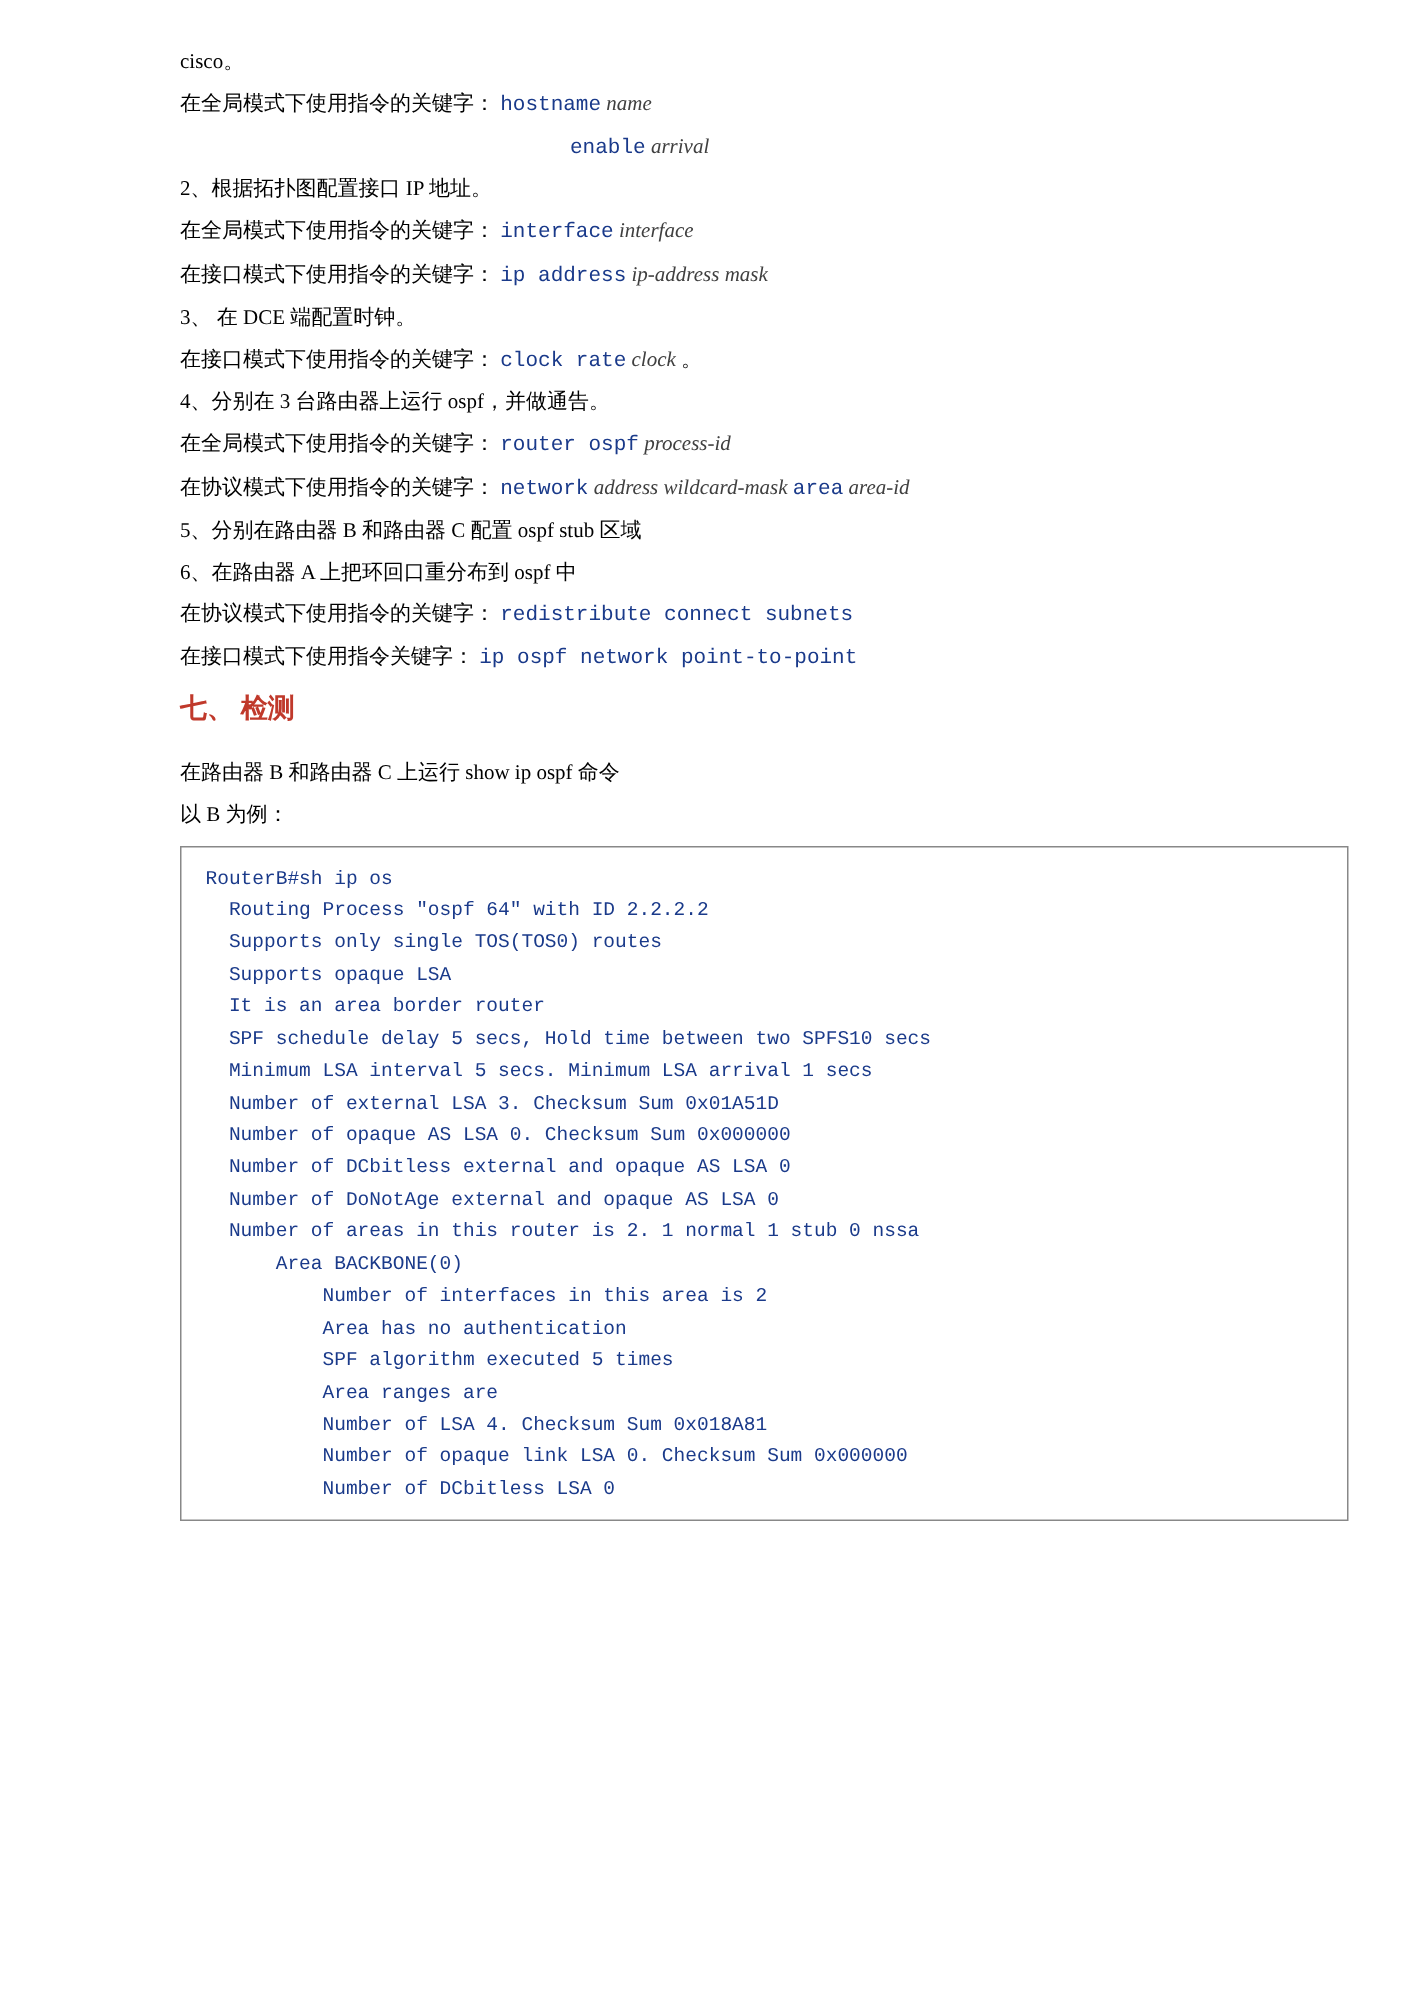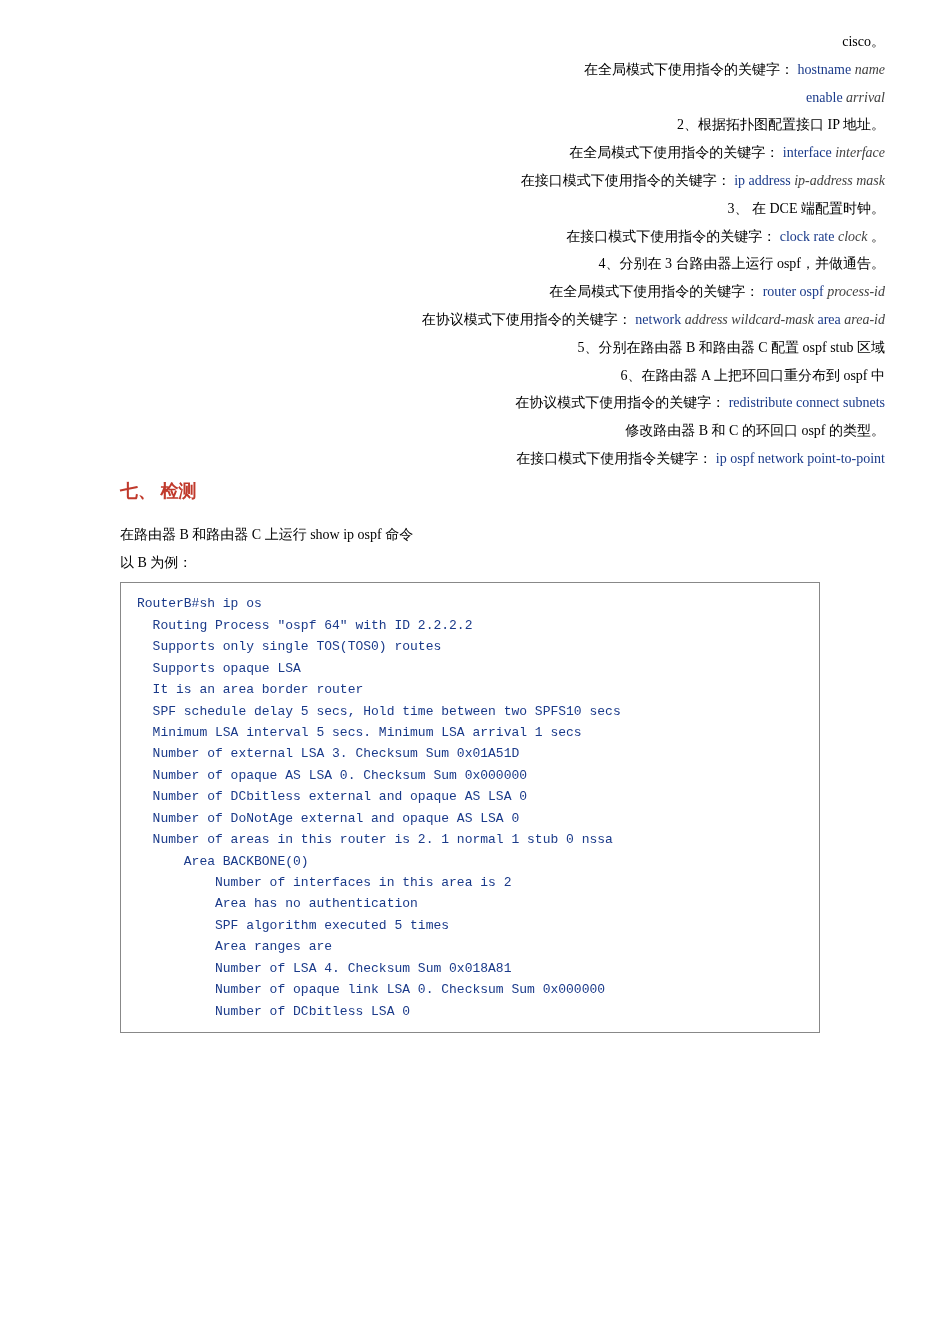--- a/index.html
+++ b/index.html
@@ -25,45 +25,45 @@
     }
     .keyword-blue {
       color: #404040;
       font-style: italic;
     }
     .text-normal {
       color: #000000;
     }
     .text-blue {
       color: #1a3a8a;
+      font-family: Liberation Mono, monospace;
     }
     .section-header {
       color: #c0392b;
       font-size: 18px;
       font-weight: bold;
       margin-bottom: 20px;
     }
     .code-box {
       border: 1px solid #888888;
       padding: 10px 16px;
       margin-top: 8px;
       font-family: "Courier New", "Consolas", monospace;
       font-size: 13px;
       color: #1a3a8a;
       line-height: 1.65;
       background: #ffffff;
-      width: 700px;
+      width: 779px;
     }
     .code-box .code-line {
       display: block;
       white-space: pre;
     }
     .intro-section {
       margin-bottom: 8px;
-      text-align: right;
     }
   </style>
 </head>
 <body>
 
 <div class="content-area">
 
   <div class="intro-section">
 
     <div class="line">
@@ -133,23 +133,20 @@
 
     <div class="line">
       <span class="text-normal">6、在路由器 A 上把环回口重分布到 ospf 中</span>
     </div>
 
     <div class="line">
       <span class="text-normal">在协议模式下使用指令的关键字：</span>
       <span class="text-blue"> redistribute connect subnets</span>
     </div>
 
-    <div class="line">
-      <span class="text-normal">修改路由器 B 和 C 的环回口 ospf 的类型。</span>
-    </div>
 
     <div class="line">
       <span class="text-normal">在接口模式下使用指令关键字：</span>
       <span class="text-blue"> ip ospf network point-to-point</span>
     </div>
 
   </div>
 
   <div class="section-header">
     <span>七、  检测</span>

